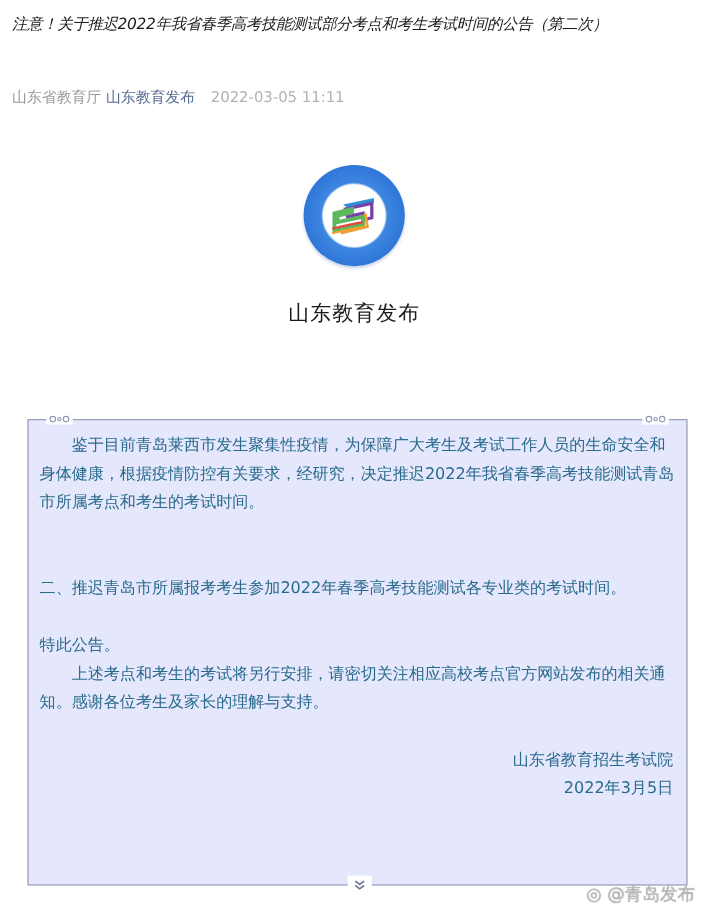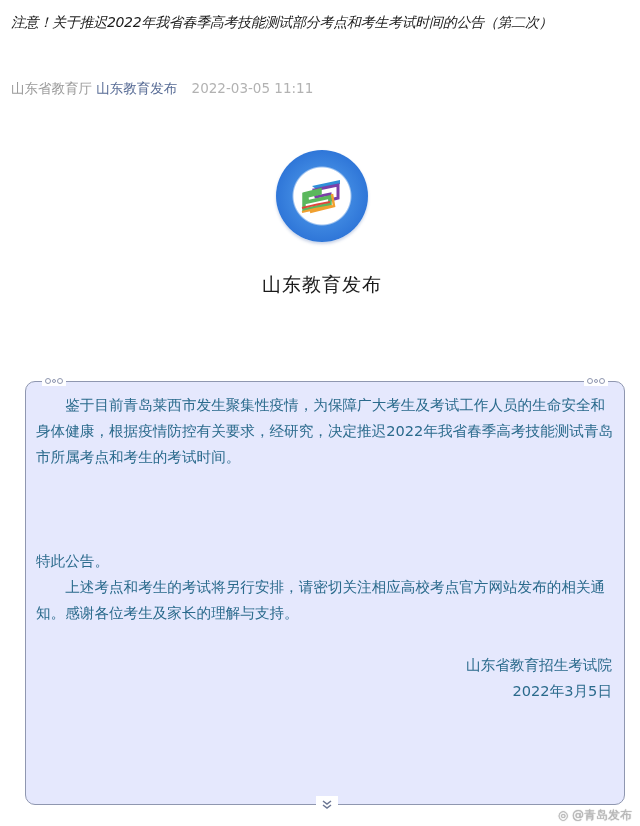--- a/index.html
+++ b/index.html
@@ -36,21 +36,21 @@
   .logo-caption {
     position: absolute; left: 254px; top: 272px; width: 136px; text-align: center;
     font-family: "DejaVu Serif", "Liberation Serif", serif;
     font-size: 19px; color: #1a1a1a; letter-spacing: 1px;
   }
 
   .notice {
     position: absolute; left: 25px; top: 381px; width: 600px; height: 424px;
     background: #e5e8fd;
     border: 1.3px solid #8f97b0;
-    border-radius: 10px;
+    border-radius: 0;
     box-sizing: border-box;
   }
   .dots {
     position: absolute; top: -6px; height: 10px; background: #ffffff; padding: 0 3px;
     display: flex; align-items: center; gap: 1px;
   }
   .dots .d { width: 6px; height: 6px; border: 1px solid #8f97b0; border-radius: 50%; box-sizing: border-box; background:#fff; }
   .dots .d.small { width: 4px; height: 4px; }
   .dots.left { left: 16px; }
   .dots.right { right: 16px; }
@@ -63,21 +63,21 @@
   .indent { text-indent: 2em; }
   .gap { height: 26px; }
   .sign { text-align: right; padding-right: 4px; }
   .chevron {
     position: absolute; left: 290px; bottom: -10px; width: 22px; height: 18px;
     background: #ffffff; display: flex; align-items: center; justify-content: center;
     color: #6b7693; font-size: 12px; line-height: 1;
   }
   .watermark {
     position: absolute; right: 8px; bottom: 2px;
-    color: rgba(190,190,190,0.9); font-size: 12px; white-space: nowrap;
+    color: rgba(190,190,190,0.9); font-size: 16px; white-space: nowrap;
     text-shadow: 0 0 1px #888;
   }
 </style>
 </head>
 <body>
 
 <h1 class="title">注意！关于推迟2022年我省春季高考技能测试部分考点和考生考试时间的公告（第二次）</h1>
 
 <div class="meta">
   <span class="author">山东省教育厅</span>
@@ -109,20 +109,21 @@
   <div class="dots right">
     <span class="d"></span>
       <span class="d small"></span>
       <span class="d"></span>
   </div>
 
   <div class="notice-body">
     <p class="p indent">鉴于目前青岛莱西市发生聚集性疫情，为保障广大考生及考试工作人员的生命安全和身体健康，根据疫情防控有关要求，经研究，决定推迟2022年我省春季高考技能测试青岛市所属考点和考生的考试时间。</p>
     <div class="gap"></div>
     <div class="gap"></div>
+    <p class="p">二、推迟青岛市所属报考考生参加2022年春季高考技能测试各专业类的考试时间。</p>
     <div class="gap"></div>
     <p class="p">特此公告。</p>
     <p class="p indent">上述考点和考生的考试将另行安排，请密切关注相应高校考点官方网站发布的相关通知。感谢各位考生及家长的理解与支持。</p>
     <div class="gap"></div>
     <p class="p sign">山东省教育招生考试院</p>
     <p class="p sign">2022年3月5日</p>
   </div>
 
   <div class="chevron">
     <svg width="12" height="10" viewBox="0 0 12 10">

